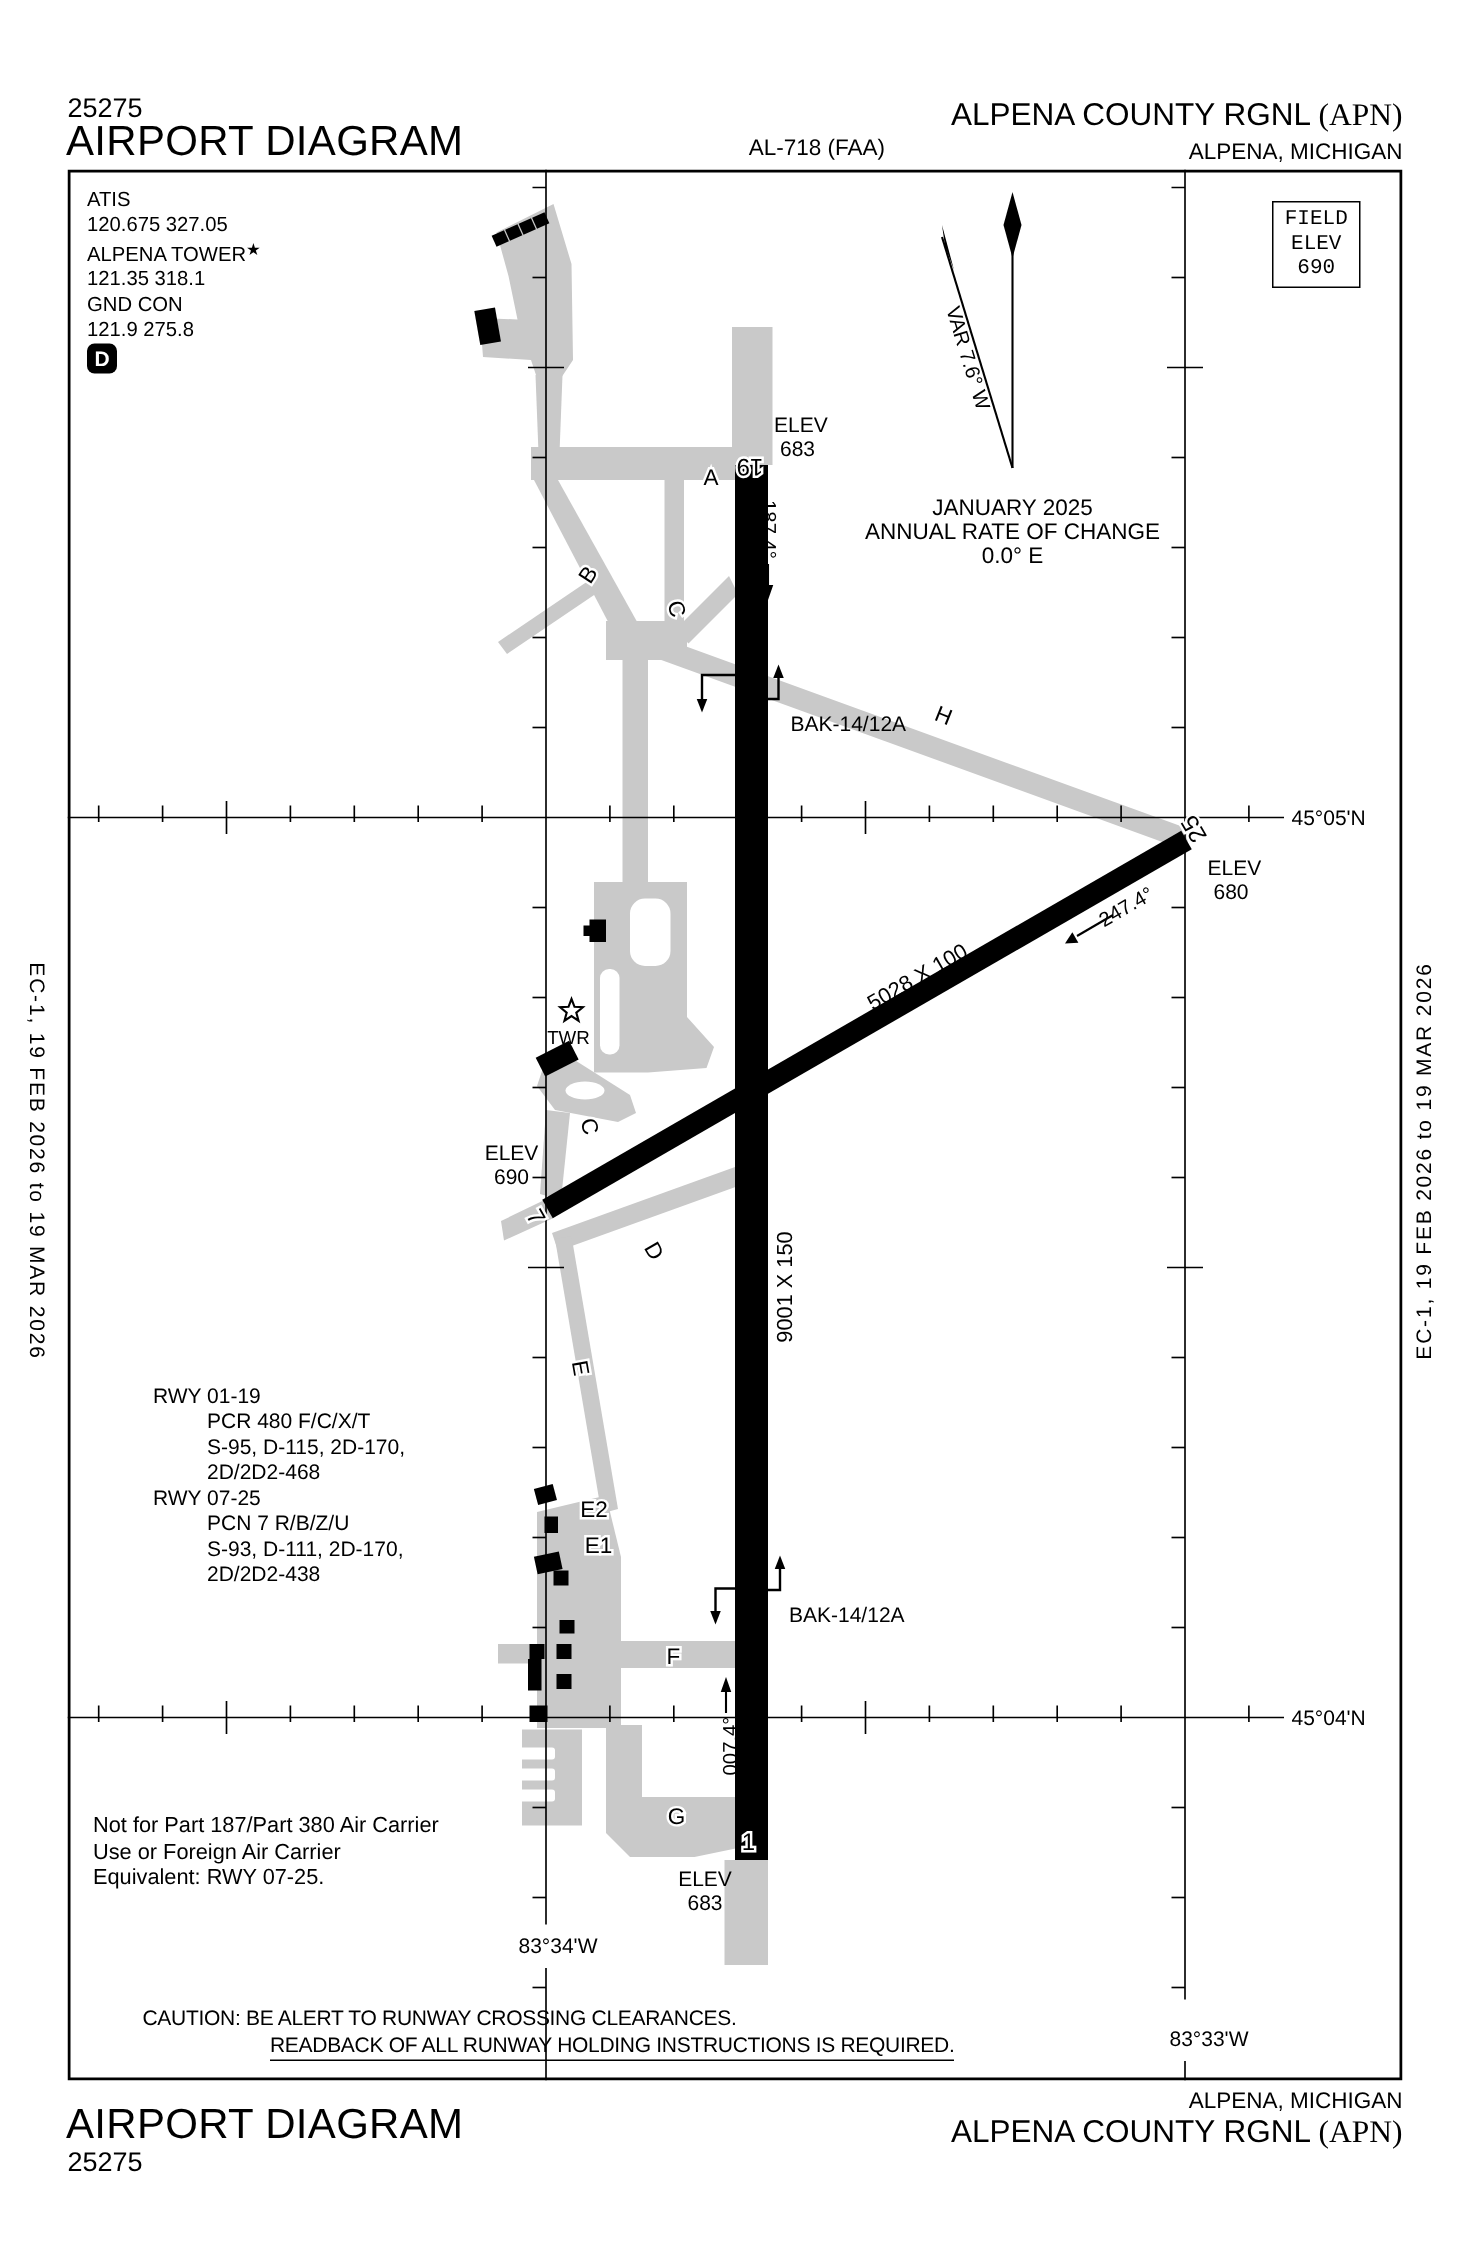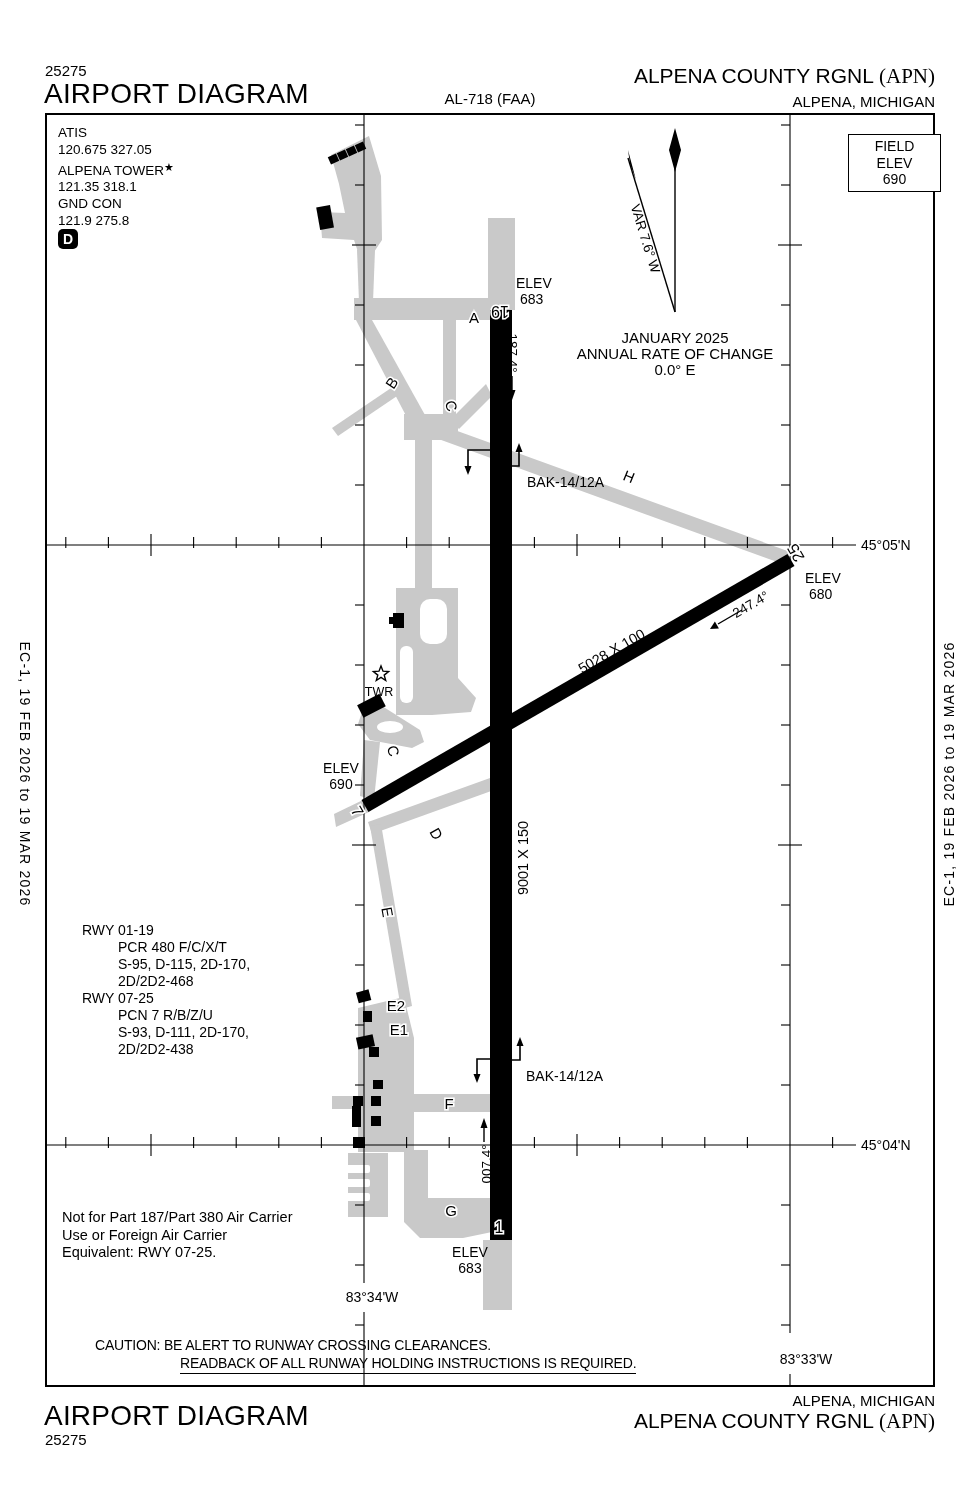--- a/index.html
+++ b/index.html
@@ -1,47 +1,47 @@
 <!DOCTYPE html>
 <html><head>
 <meta charset="utf-8">
 <style>
   html,body{margin:0;padding:0;background:#fff;}
   #page{position:relative;width:978px;height:1500px;background:#fff;overflow:hidden;
         font-family:"Liberation Sans",sans-serif;color:#000;}
   .abs{position:absolute;}
   .big-title{font-size:28px;letter-spacing:0.2px;white-space:nowrap;}
   .sub{font-size:15px;white-space:nowrap;}
-  .plate{font-size:15px;}
+  .plate{font-size:18px;}
   .right{text-align:right;}
   .serif{font-family:"Liberation Serif",serif;}
   .comms{font-size:13.5px;line-height:16.8px;white-space:nowrap;}
   .dbadge{width:20px;height:20px;background:#000;border-radius:5px;color:#fff;
           font-weight:bold;font-size:14px;text-align:center;line-height:20px;}
   .fieldbox{width:57px;border:1.6px solid #000;text-align:center;font-size:14px;
-            line-height:16.5px;padding:3px 17px;background:#fff;}
+            line-height:16.5px;padding:3px 0;background:#fff;font-family:Liberation Mono, monospace;}
   .vtext{font-size:14px;letter-spacing:1.2px;white-space:nowrap;transform-origin:center;}
   .notes{font-size:14px;line-height:17px;white-space:nowrap;}
   .notes .ind{padding-left:36px;}
   .carrier{font-size:14.5px;line-height:17.5px;white-space:nowrap;}
   .caution{font-size:14px;white-space:nowrap;letter-spacing:-0.2px;}
   .caution.u{border-bottom:1.3px solid #000;padding-bottom:2px;}
   svg text{font-family:"Liberation Sans",sans-serif;fill:#000;}
   .halo{stroke:#fff;stroke-width:3.2px;paint-order:stroke;fill:#000;}
   .gline{stroke:#000;stroke-width:1.1;}
   .sym{stroke:#000;stroke-width:1.6;fill:none;}
 </style>
 </head>
 <body>
 
 <div id="page">
 
   <div class="abs plate" style="left:45px;top:62px;">25275</div>
   <div class="abs big-title" style="left:44px;top:78px;">AIRPORT DIAGRAM</div>
-  <div class="abs sub" style="left:390px;top:90px;width:200px;text-align:center;">AL-718 (FAA)</div>
+  <div class="abs sub" style="left:390px;top:90px;width:200px;text-align:right;">AL-718 (FAA)</div>
   <div class="abs right" style="right:43px;top:64px;font-size:21px;white-space:nowrap;">
     <span>ALPENA COUNTY RGNL</span>
     <span class="serif">(APN)</span>
   </div>
   <div class="abs right sub" style="right:43px;top:93px;">ALPENA, MICHIGAN</div>
 
   <div class="abs vtext" style="left:25px;top:774px;transform:translate(-50%,-50%) rotate(90deg);">EC-1,  19 FEB 2026  to  19 MAR 2026</div>
   <div class="abs vtext" style="left:949px;top:774px;transform:translate(-50%,-50%) rotate(-90deg);">EC-1,  19 FEB 2026  to  19 MAR 2026</div>
 
   <svg id="map" class="abs" style="left:45px;top:113px;" width="890" height="1274" viewBox="45 113 890 1274">
@@ -289,21 +289,21 @@
     <div>121.9  275.8</div>
   </div>
   <div class="abs dbadge" style="left:58px;top:229px;">D</div>
 
   <div class="abs fieldbox" style="left:848px;top:134px;">
     <div>FIELD</div>
     <div>ELEV</div>
     <div>690</div>
   </div>
 
-  <div class="abs notes" style="left:82px;top:922px;">
+  <div class="abs notes" style="left:102px;top:922px;">
     <div>RWY 01-19</div>
     <div class="ind">PCR 480 F/C/X/T</div>
     <div class="ind">S-95, D-115, 2D-170,</div>
     <div class="ind">2D/2D2-468</div>
     <div>RWY 07-25</div>
     <div class="ind">PCN 7 R/B/Z/U</div>
     <div class="ind">S-93, D-111, 2D-170,</div>
     <div class="ind">2D/2D2-438</div>
   </div>
 

